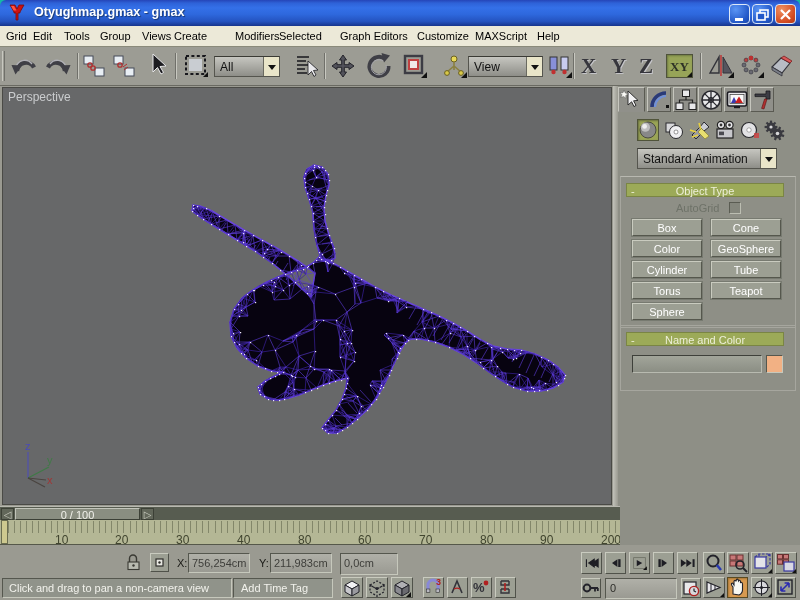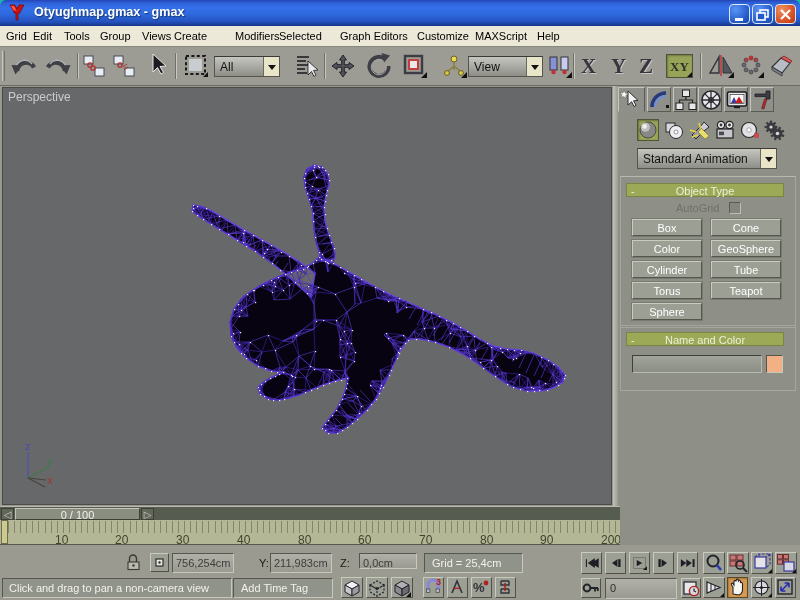--- a/index.html
+++ b/index.html
@@ -755,26 +755,25 @@
         <path d="M5.5 9 L5.5 5.5 A3.5 3.5 0 0 1 12.5 5.5 L12.5 9" fill="none" stroke="#3a3a34" stroke-width="1.4"></path>
         <rect x="4" y="9" width="11" height="7.5" fill="#b8bab0" stroke="#3a3a34" stroke-width="1.1"></rect>
         <circle cx="9.5" cy="12.5" r="1.2" fill="#3a3a34"></circle>
       </svg>
 <div class="sbtn" style="left:150px;top:8px;width:19px;height:19px;"></div>
 <svg class="abs" style="left:150px;top:8px" width="19" height="19" viewBox="0 0 19 19">
         <rect x="6" y="6" width="7" height="7" fill="#e8e8e2" stroke="#2e2e2a" stroke-width="1.2"></rect>
         <circle cx="9.5" cy="9.5" r="1.2" fill="#2e2e2a"></circle>
       </svg>
 <div class="lbl" style="left:177px;top:12px;">X:</div>
-<div class="sunken2" style="left:172px;top:8px;width:62px;height:20px;line-height:18px;"><span style="margin-left:3px">756,254cm</span></div>
+<div class="sunken2" style="left:188px;top:8px;width:62px;height:20px;line-height:18px;"><span style="margin-left:3px">756,254cm</span></div>
 <div class="lbl" style="left:259px;top:12px;">Y:</div>
 <div class="sunken2" style="left:270px;top:8px;width:62px;height:20px;line-height:18px;"><span style="margin-left:3px">211,983cm</span></div>
 <div class="lbl" style="left:340px;top:12px;">Z:</div>
-<div class="sunken2" style="left:359px;top:8px;width:58px;height:16px;line-height:18px;"><span style="margin-left:3px">0,0cm</span></div>
-<div class="sunken" style="left:424px;top:8px;width:99px;height:20px;line-height:18px;"><span style="margin-left:7px">Grid = 25,4cm</span></div>
+<div class="sunken2" style="left:340px;top:8px;width:58px;height:22px;line-height:18px;"><span style="margin-left:3px">0,0cm</span></div>
 
 <div class="sbtn" style="left:581px;top:7px;width:21px;height:22px;"></div>
 <svg class="abs" style="left:581px;top:8px" width="21" height="20" viewBox="0 0 21 20">
         <g transform="translate(2.3,2.3) scale(0.78)">
           <path d="M4 5 L4 15 M14 5 L7 10 L14 15 Z M19 5 L12 10 L19 15 Z" fill="#1e1e24" stroke="#1e1e24" stroke-width="1.4"></path>
         </g>
       </svg>
 <div class="sbtn" style="left:605px;top:7px;width:21px;height:22px;"></div>
 <svg class="abs" style="left:605px;top:8px" width="21" height="20" viewBox="0 0 21 20">
         <g transform="translate(2.3,2.3) scale(0.78)">

